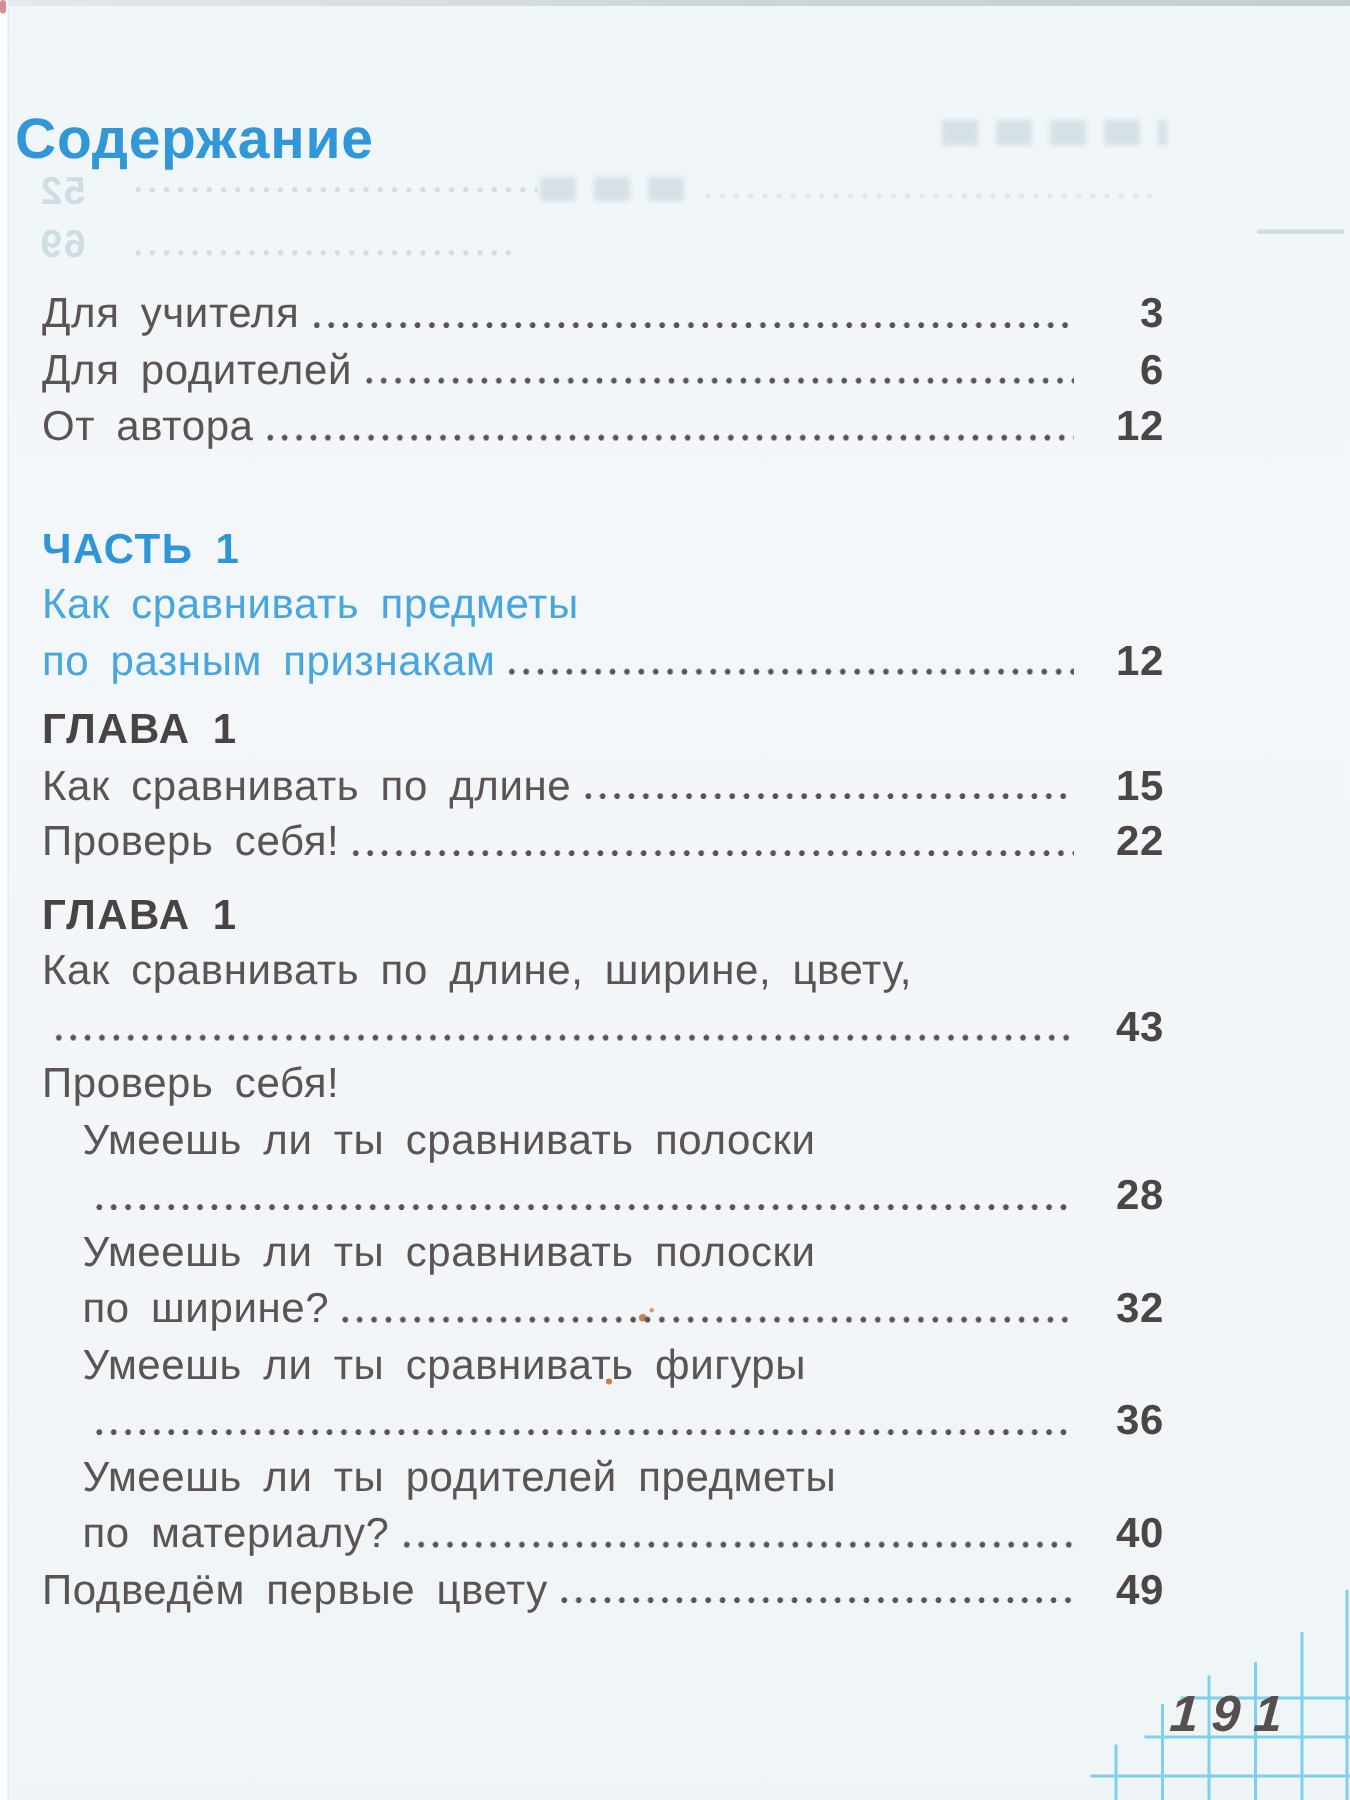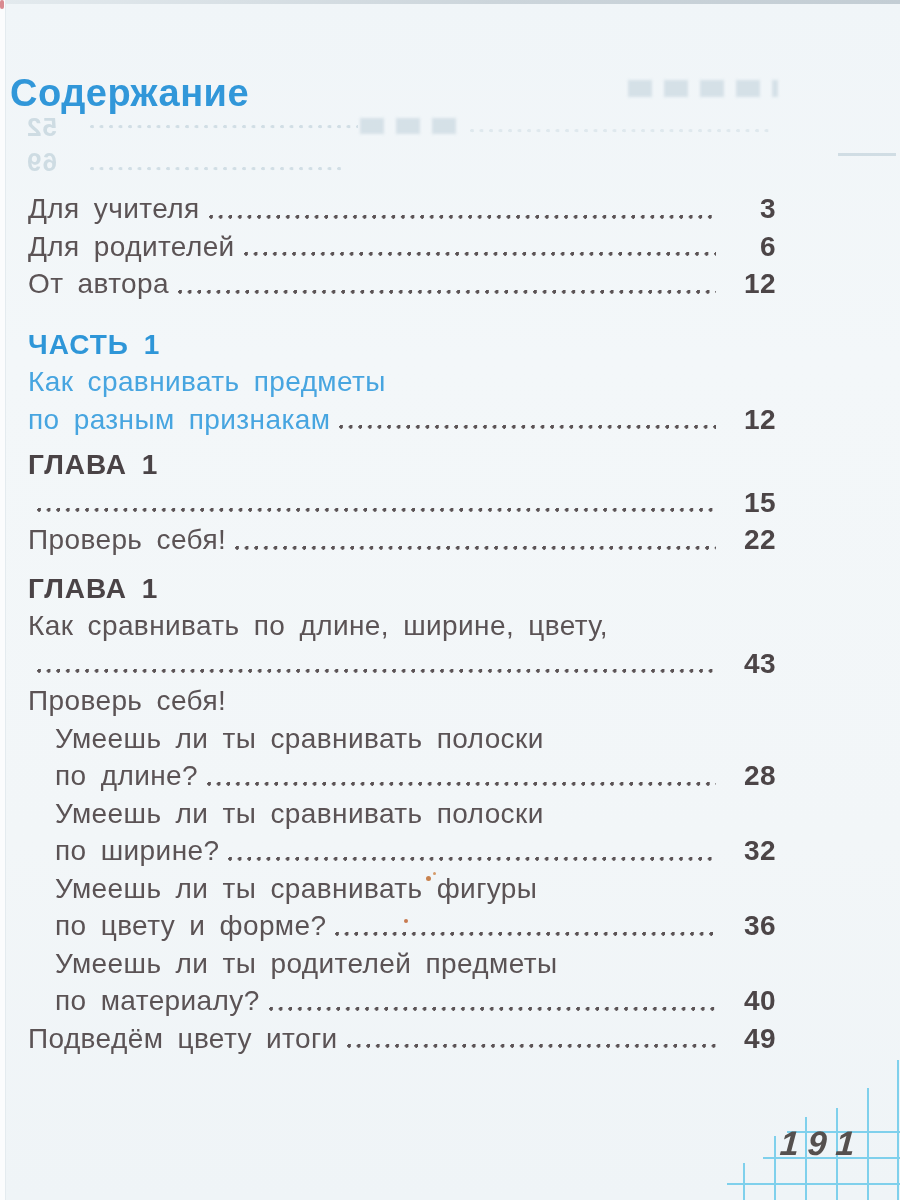--- a/index.html
+++ b/index.html
@@ -39,21 +39,21 @@
     flex:1 1 auto;align-self:flex-end;height:6px;
     margin:0 10px 8px 9px;
     background-image:radial-gradient(circle at 2.2px 2.8px,#5b5355 1.75px,rgba(0,0,0,0) 2.1px);
     background-size:9.6px 6px;background-repeat:repeat-x;
   }
   .pg{flex:0 0 auto;min-width:50px;text-align:right;font-weight:700;color:#4c4547;}
   .hdr{font-weight:700;color:#4a4346;letter-spacing:1px;}
   .part-hdr{font-weight:700;color:#2e96d8;letter-spacing:1px;}
   .blue{color:#47a5e0;}
   .indent{padding-left:27px;}
-  .gap-lg{margin-top:23px;}
+  .gap-lg{margin-top:44px;}
   .gap-sm{margin-top:8px;align-items:center;}
   .gap-md{margin-top:11px;}
 
   
   .bleed-num{position:absolute;transform:scaleX(-1);font-size:26px;font-weight:700;
     color:#c6d6de;opacity:.8;letter-spacing:1px;filter:blur(.4px);}
   .bleed-dots{position:absolute;height:6px;opacity:.8;
     background-image:radial-gradient(circle at 2px 2.6px,#c9d8e0 1.6px,rgba(0,0,0,0) 2px);
     background-size:9.5px 6px;background-repeat:repeat-x;}
   .bleed-blob{position:absolute;opacity:.75;filter:blur(1.6px);
@@ -120,20 +120,21 @@
     <div class="row">
       <span class="t blue">по разным признакам</span>
       <span class="leader"></span>
       <span class="pg">12</span>
     </div>
 
     <div class="row gap-sm">
       <span class="t hdr">ГЛАВА 1</span>
     </div>
     <div class="row">
+      <span class="t">Как сравнивать по длине</span>
       <span class="leader"></span>
       <span class="pg">15</span>
     </div>
     <div class="row">
       <span class="t">Проверь себя!</span>
       <span class="leader"></span>
       <span class="pg">22</span>
     </div>
 
     <div class="row gap-md">
@@ -147,51 +148,49 @@
       <span class="pg">43</span>
     </div>
     <div class="row">
       <span class="t">Проверь себя!</span>
     </div>
 
     <div class="row indent">
       <span class="t">Умеешь ли ты сравнивать полоски</span>
     </div>
     <div class="row indent">
-      <span class="t">по длине?</span>
       <span class="leader"></span>
       <span class="pg">28</span>
     </div>
     <div class="row indent">
       <span class="t">Умеешь ли ты сравнивать полоски</span>
     </div>
     <div class="row indent">
       <span class="t">по ширине?</span>
       <span class="leader"></span>
       <span class="pg">32</span>
     </div>
     <div class="row indent">
       <span class="t">Умеешь ли ты сравнивать фигуры</span>
     </div>
     <div class="row indent">
-      <span class="t">по цвету и форме?</span>
       <span class="leader"></span>
       <span class="pg">36</span>
     </div>
     <div class="row indent">
       <span class="t">Умеешь ли ты родителей предметы</span>
     </div>
     <div class="row indent">
       <span class="t">по материалу?</span>
       <span class="leader"></span>
       <span class="pg">40</span>
     </div>
 
     <div class="row">
-      <span class="t">Подведём цвету итоги</span>
+      <span class="t">Подведём первые цвету</span>
       <span class="leader"></span>
       <span class="pg">49</span>
     </div>
   </div>
 
   <div>
     <div class="grid-line grid-v" style="left:743px;top:1163px;height:37px;"></div>
     <div class="grid-line grid-v" style="left:774px;top:1136px;height:64px;"></div>
     <div class="grid-line grid-v" style="left:805px;top:1117px;height:83px;"></div>
     <div class="grid-line grid-v" style="left:836px;top:1108px;height:92px;"></div>

